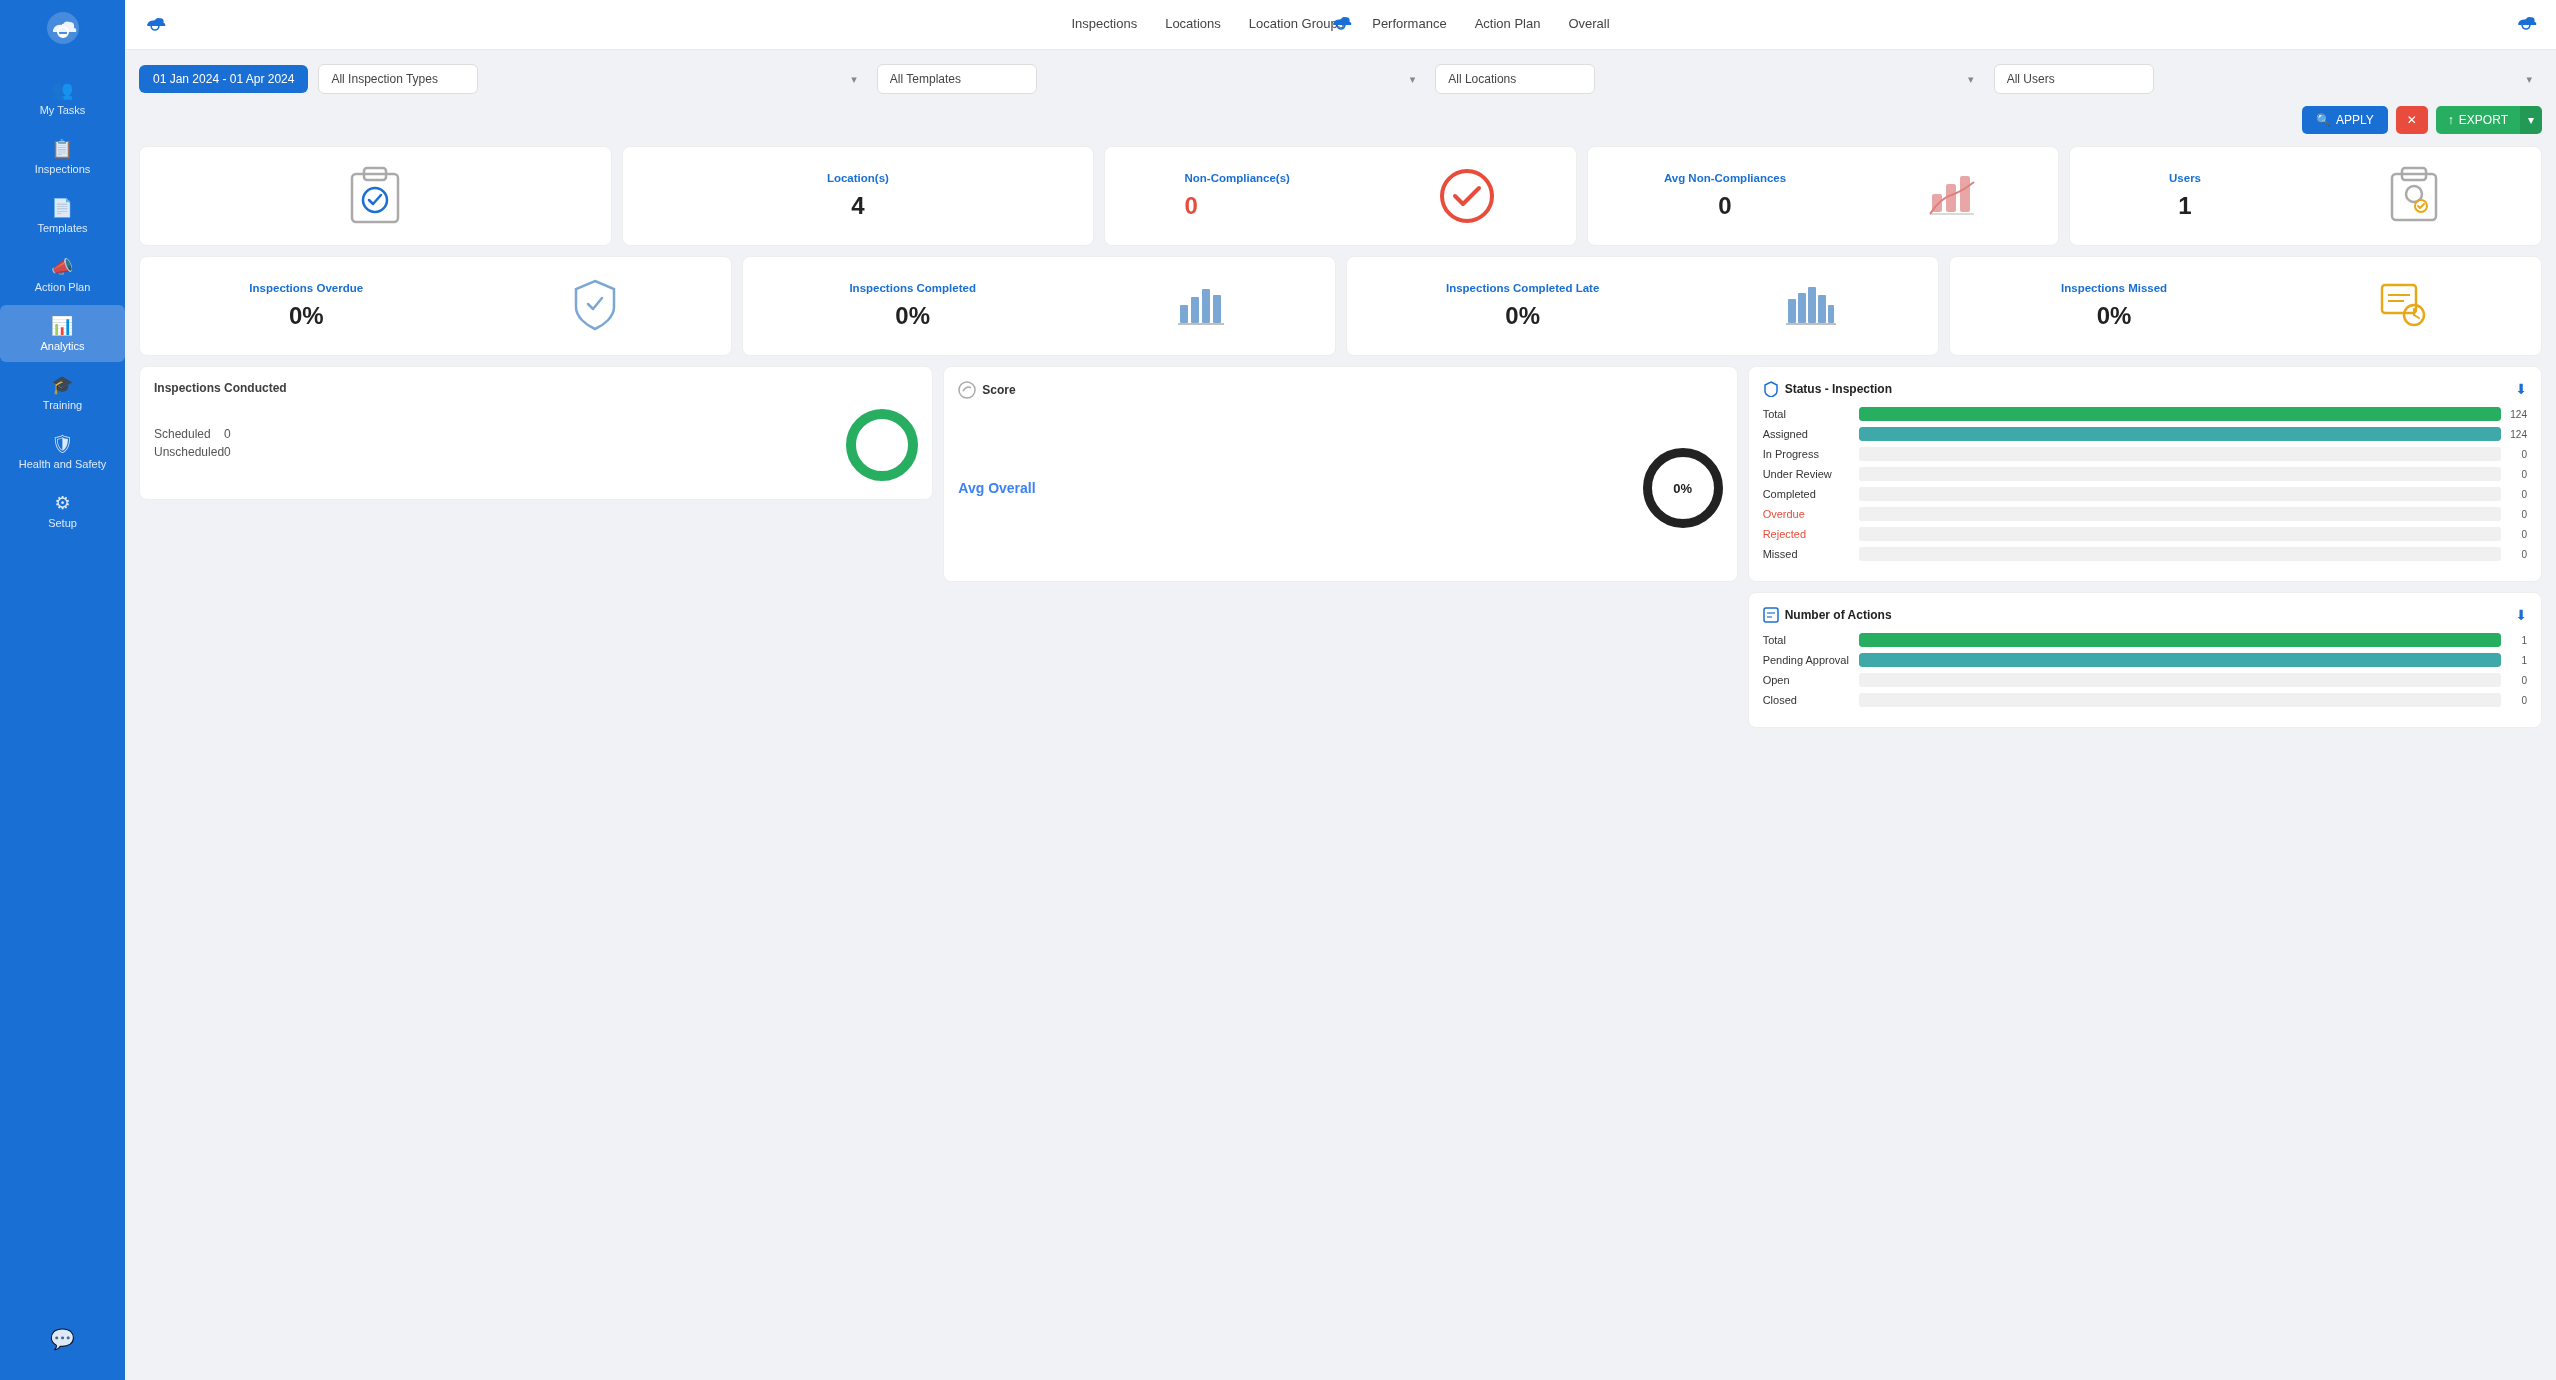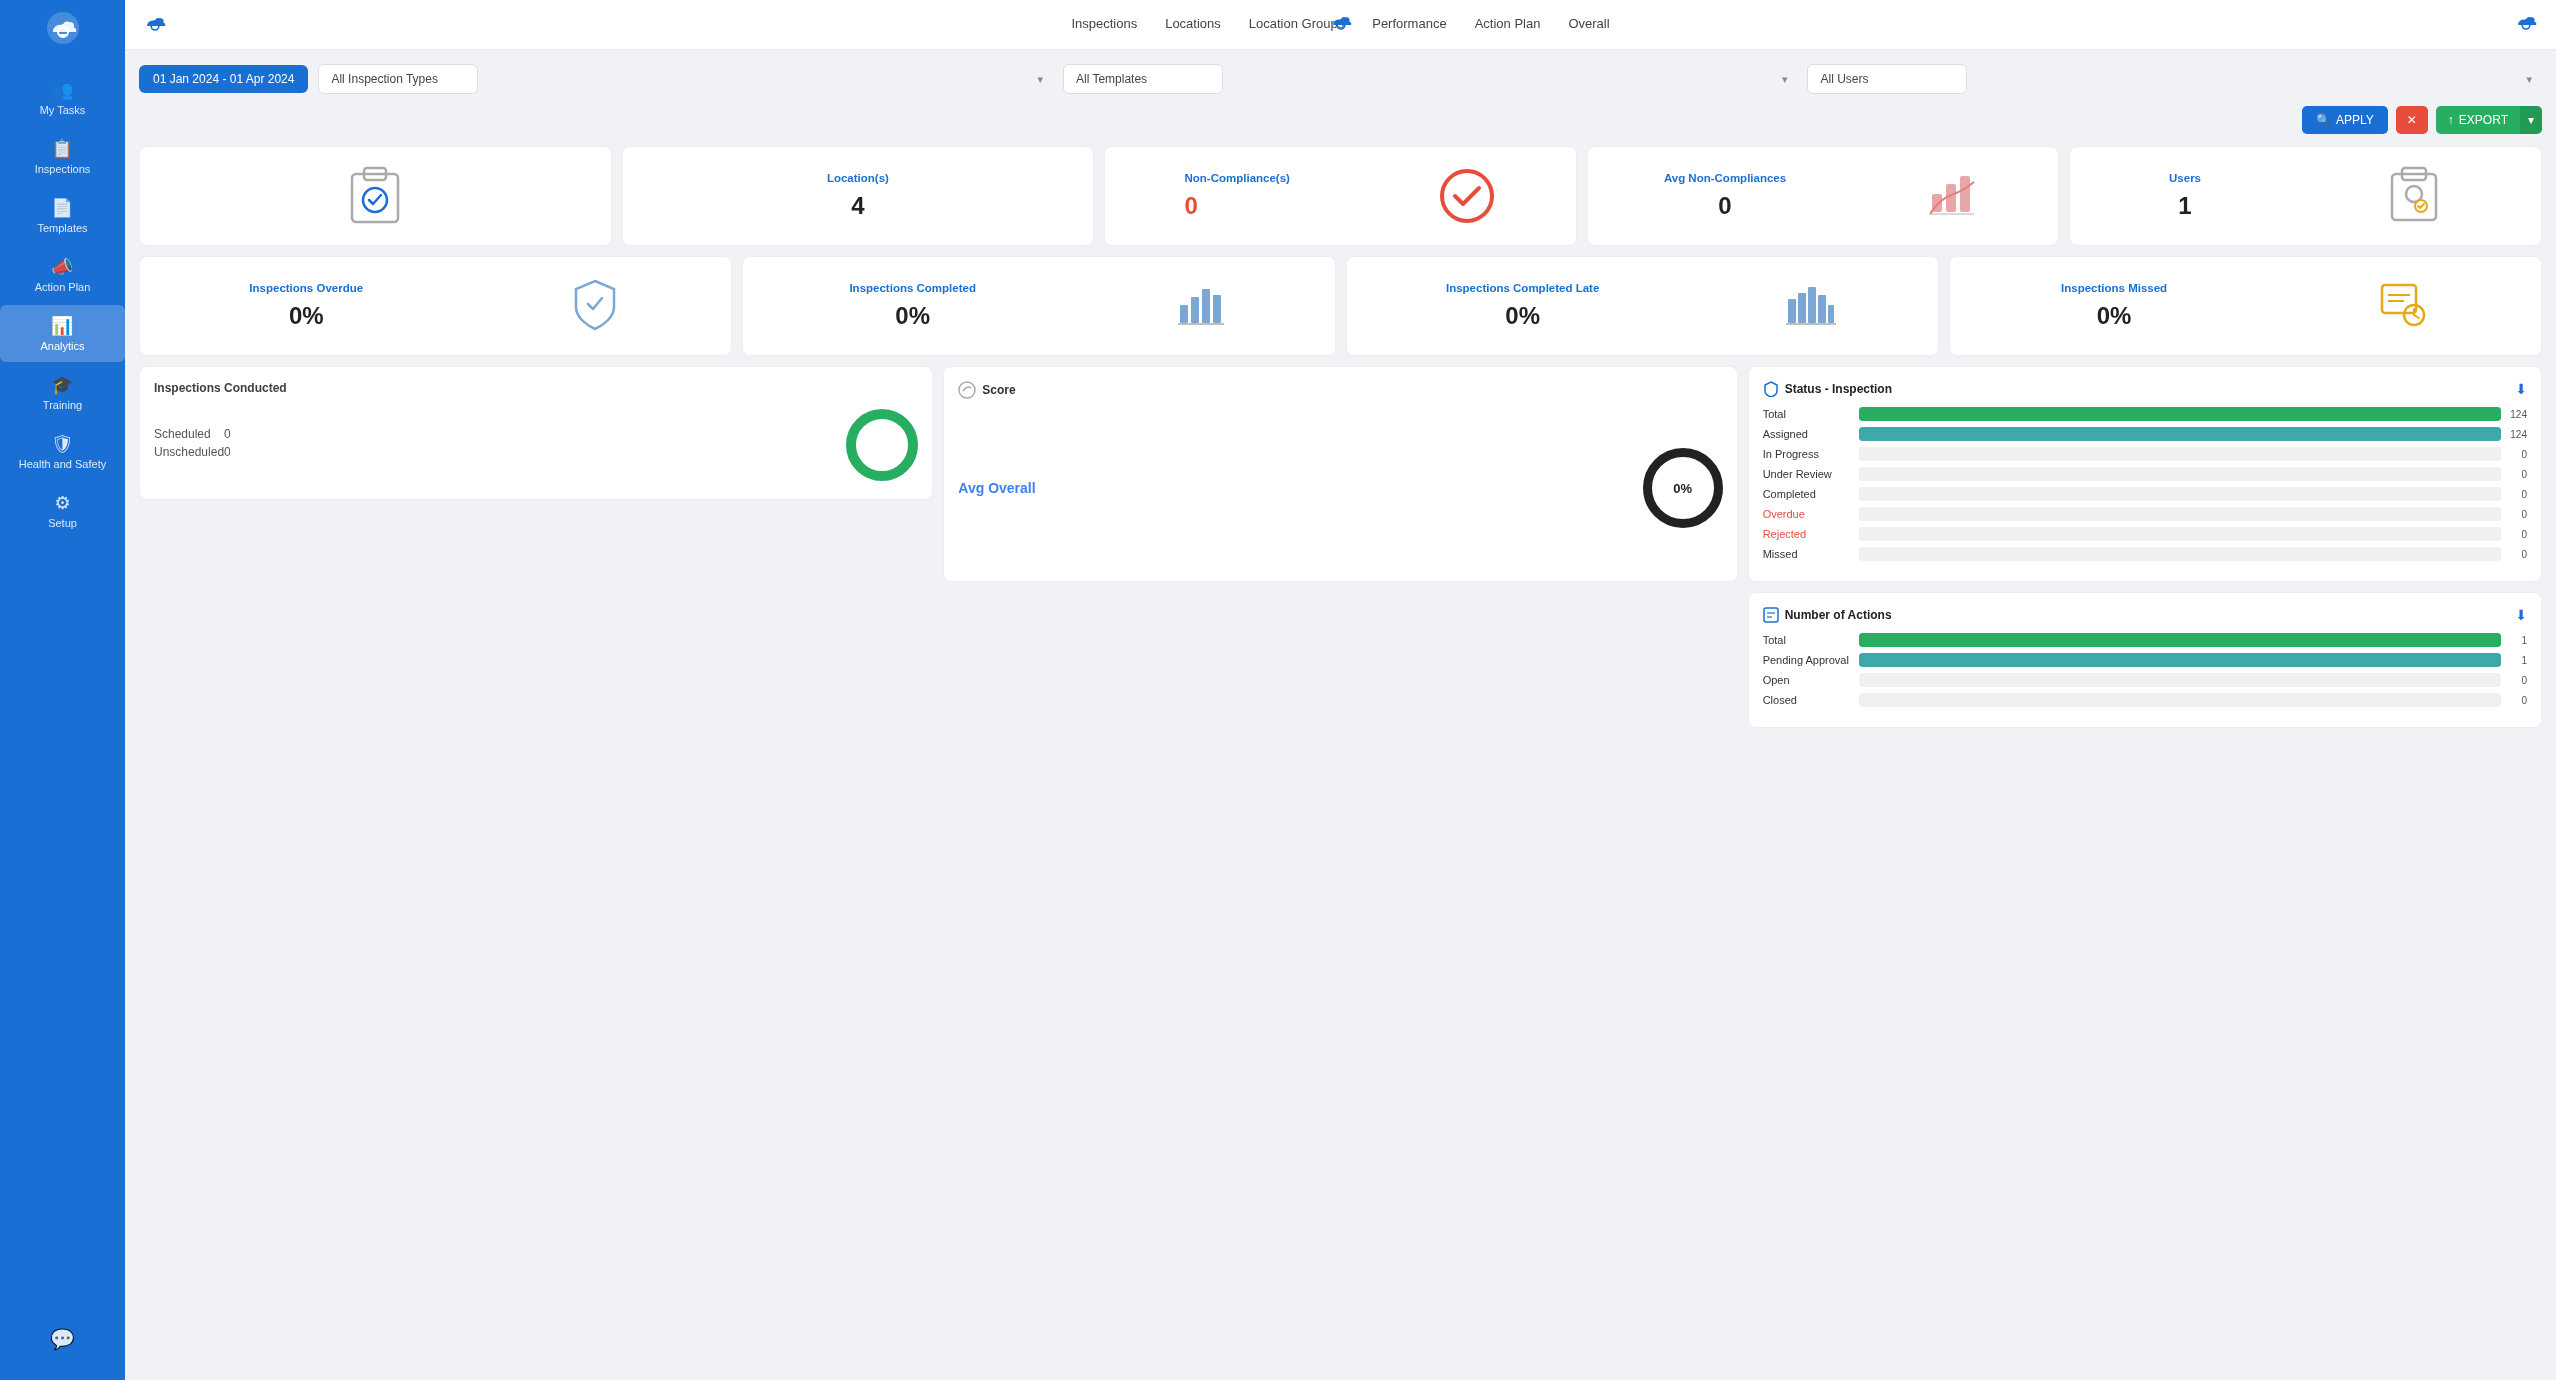--- a/index.html
+++ b/index.html
@@ -457,20 +457,25 @@
     <div class="filter-bar">
       <div class="date-badge">01 Jan 2024 - 01 Apr 2024</div>
       <div class="select-wrap">
         <select class="filter-select">
           <option>All Inspection Types</option>
         </select>
       </div>
       <div class="select-wrap">
         <select class="filter-select">
           <option>All Templates</option>
+        </select>
+      </div>
+      <div class="select-wrap">
+        <select class="filter-select">
+          <option>All Locations</option>
         </select>
       </div>
       <div class="select-wrap">
         <select class="filter-select">
           <option>All Users</option>
         </select>
       </div>
     </div>
 
     <div class="action-buttons">

